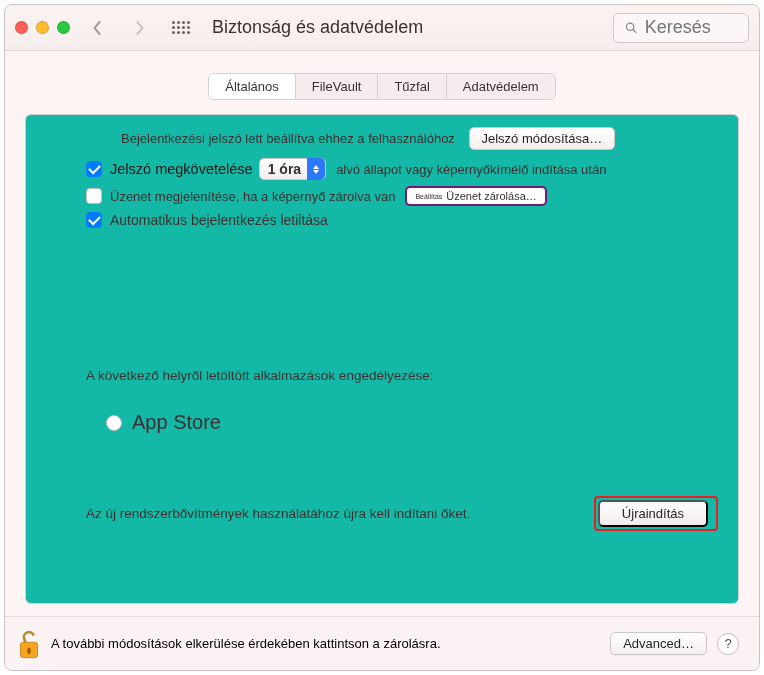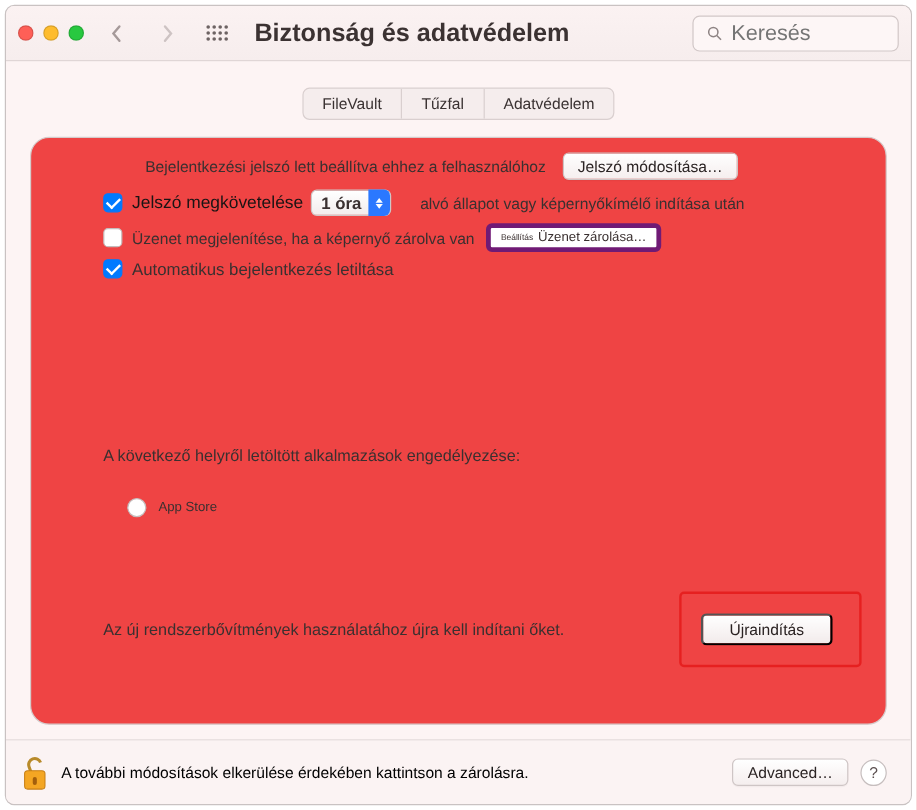--- a/index.html
+++ b/index.html
@@ -34,29 +34,29 @@
   .dot.red { background: #fe5f57; }
   .dot.yellow { background: #febc2e; }
   .dot.green { background: #28c840; }
   .nav-arrow {
     width: 14px; height: 18px;
     color: #aaa0a0;
     display:flex;align-items:center;justify-content:center;
   }
   .apps-grid { display:grid; grid-template-columns:repeat(4,3px); grid-template-rows:repeat(3,3px); gap:2px; margin: 0 12px 0 16px;}
   .apps-grid span{background:#6d6363;border-radius:50%;}
-  .title-text { font-size: 21px; font-weight: 700; color:#3b3232; }
+  .title-text { font-size: 18px; font-weight: 400; color:#3b3232; }
   .search {
     margin-left: auto;
     display:flex; align-items:center;
     background:#fdf6f6;
     border:1px solid #d1c7c7;
     border-radius:6px;
     padding:3px 10px;
-    width: 172px;
+    width: 136px;
     height: 30px;
   }
   .search svg{width:18px;height:18px;stroke:#8e8484;fill:none;stroke-width:2;}
   .search input{
     border:none;outline:none;background:transparent;
     font-size:18px;color:#7a6f6f;margin-left:6px;width:100%;
   }
   
   .tabs {
     display:flex; justify-content:center; margin-top:22px;
@@ -69,22 +69,22 @@
     padding:5px 16px; font-size:13px; color:#3a3232;
     border-right:1px solid #d9cfcf;
   }
   .tab-strip .tab:last-child{border-right:none;}
   .tab.active{ background:#fff; }
   
   .panel {
     flex:1;
     margin:14px 20px 12px 20px;
     border:1px solid #d5cbcb;
-    border-radius:16px;
-    background: #ef4444;
+    border-radius:6px;
+    background: #14b8a6;
     position:relative;
     padding-bottom:10px;
   }
   .section1 { padding: 8px 30px 4px 60px;}
   .row { display:flex; align-items:center; margin:6px 0; font-size:13px; color:#3a3030;}
   .login-row {font-size:13px; color:#3a3030; margin: 4px 0 8px 35px;}
   .mac-btn {
     background:linear-gradient(#fff,#f5eeee);
     border:1px solid #cec5c5;
     border-radius:5px;
@@ -100,36 +100,36 @@
     display:inline-flex;align-items:center;justify-content:center;
     margin-right:8px;flex-shrink:0;
   }
   .checkbox.checked{background:#007aff;border-color:#007aff;}
   .checkbox.checked::after{content:"";width:9px;height:5px;border:2px solid #fff;border-top:none;border-right:none;transform:rotate(-45deg) translate(1px,-1px);}
   .bold-label{font-weight:400;font-size:14.5px;color:#1a1414;}
   .select-pill{
     background:linear-gradient(#fff,#f3ecec);
     border:1px solid #cfc6c6;
     border-radius:5px;
-    margin-left:6px;margin-right:24px;
+    margin-left:6px;margin-right:10px;
     display:inline-flex;align-items:center;
     height:22px;
   }
   .select-pill .val{padding:0 6px 0 8px;font-weight:700;font-size:14px;}
   .select-pill .chev{
     width:18px;height:22px;border-top-right-radius:5px;border-bottom-right-radius:5px;
     background:#2b78ff;display:flex;flex-direction:column;align-items:center;justify-content:center;gap:1px;
   }
   .select-pill .chev::before,.select-pill .chev::after{
     content:"";width:0;height:0;border-left:3px solid transparent;border-right:3px solid transparent;
   }
   .select-pill .chev::before{border-bottom:4px solid #fff;}
   .select-pill .chev::after{border-top:4px solid #fff;}
   .tiny-btn {
-    background:#fff;border:4px solid #701a75;border-radius:5px;
+    background:#fff;border:2px solid #701a75;border-radius:5px;
     font-size:11px;padding:2px 8px;margin-left:10px;
     display:inline-flex;align-items:center;gap:4px;color:#3a3030;
   }
   .tiny-btn .tiny{font-size:7px;}
   
   .section2{ margin-top:130px; padding: 0 30px 0 60px;}
   .sec-title{font-size:13.5px;color:#3a3030;margin-bottom:28px;}
   .radio {
     width:16px;height:16px;border-radius:50%;
     border:1px solid #c5bcbc;background:#fff;
@@ -141,21 +141,21 @@
     padding:0 20px 0 60px;margin-top:62px;}
   .restart-btn{
     background:linear-gradient(#fff,#f2ebeb);
     padding:4px 22px;font-size:13px;color:#2a2222;
     border-radius:5px;
     margin-right:6px;
   }
   .restart-outline {
     border:2.5px solid #e62020;
     border-radius:4px;
-    padding:16px;
+    padding:2px;
     display:inline-block;
     text-decoration:underline;
   }
   
   .footer{
     height:54px;
     display:flex;align-items:center;
     padding:0 20px 0 10px;
     background:#fbf3f3;
     border-top:1px solid #e5dcdc;
@@ -210,20 +210,21 @@
       <svg viewBox="0 0 24 24">
           <circle cx="10" cy="10" r="6"></circle>
           <line x1="20" y1="20" x2="14.5" y2="14.5"></line>
         </svg>
       <input placeholder="Keresés" style="">
     </div>
   </div>
 
   <div class="tabs">
     <div class="tab-strip">
+      <div class="tab active">Általános</div>
       <div class="tab">FileVault</div>
       <div class="tab">Tűzfal</div>
       <div class="tab">Adatvédelem</div>
     </div>
   </div>
 
   <div class="panel">
 
     <div class="section1">
       <div class="login-row">
@@ -253,21 +254,21 @@
       <div class="row">
         <span class="checkbox checked"></span>
         <span style="font-size:14px">Automatikus bejelentkezés letiltása</span>
       </div>
     </div>
 
     <div class="section2">
       <div class="sec-title">A következő helyről letöltött alkalmazások engedélyezése:</div>
       <div class="row" style="margin-left:20px">
         <span class="radio"></span>
-        <span style="font-size:11px">App Store</span>
+        <span style="font-size:20px">App Store</span>
       </div>
     </div>
 
     <div class="section3">
       <span style="font-size:13.5px;color:#3a3030">Az új rendszerbővítmények használatához újra kell indítani őket.</span>
       <span class="restart-outline">
         <button class="restart-btn">Újraindítás</button>
       </span>
     </div>
 

